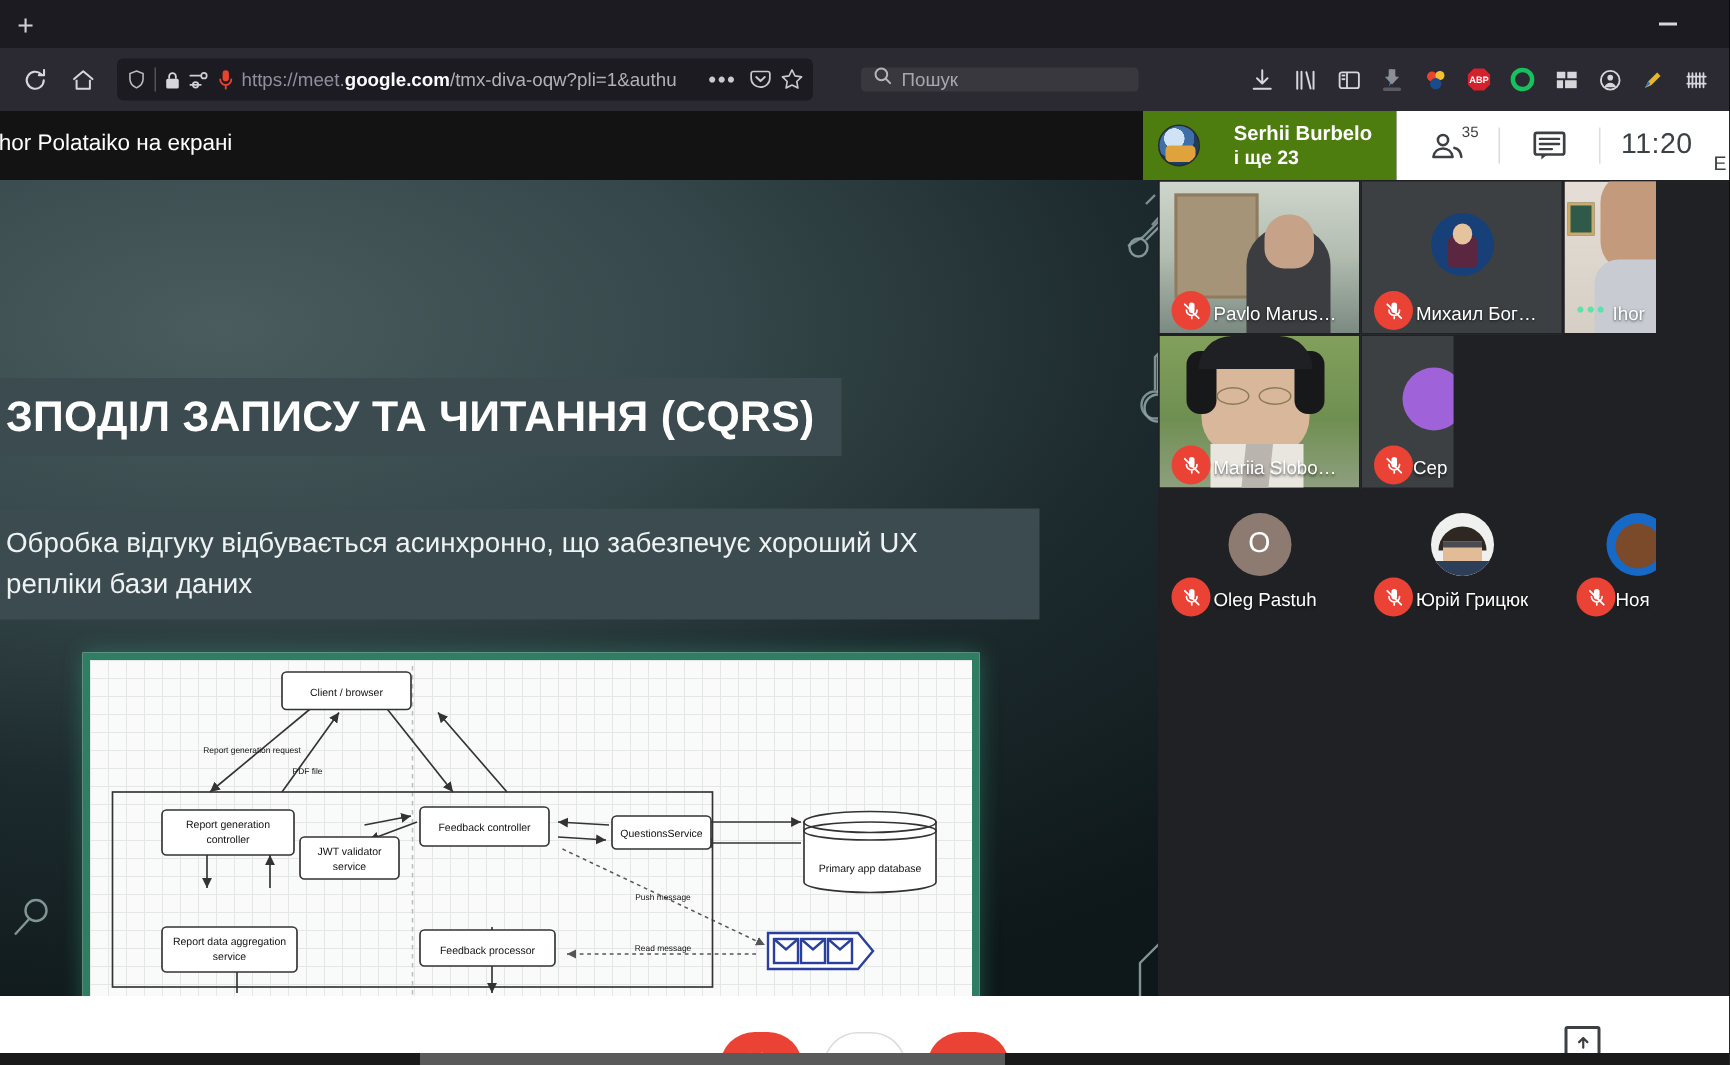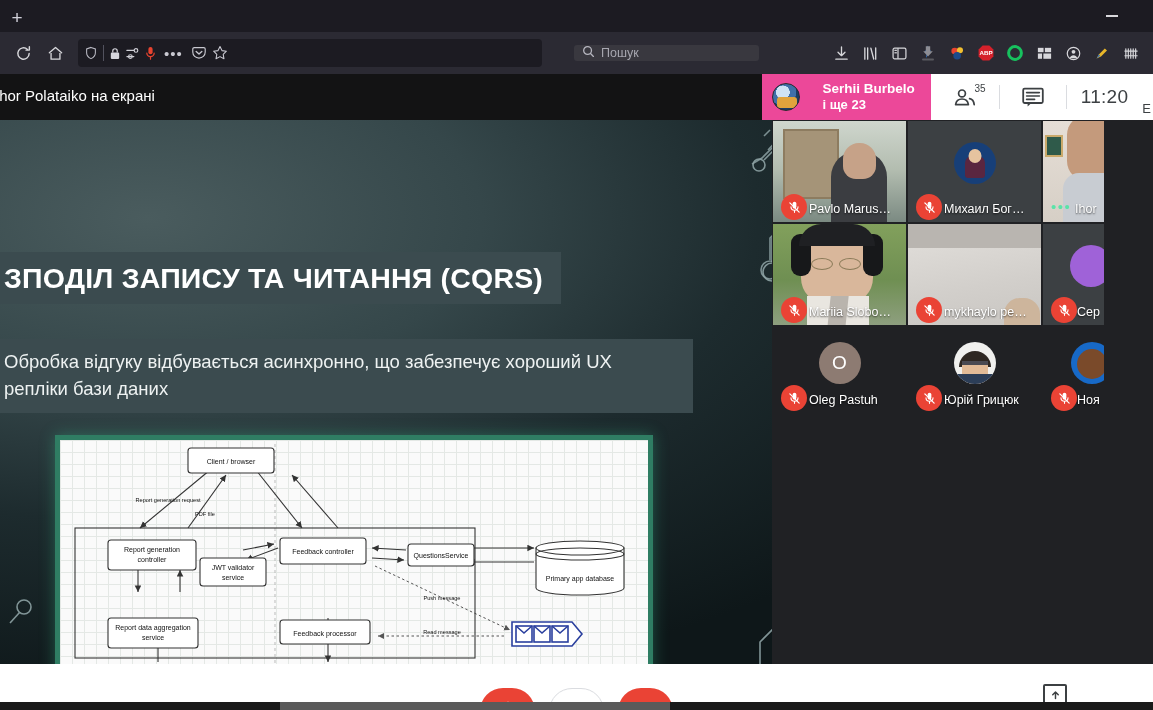--- a/index.html
+++ b/index.html
@@ -67,21 +67,21 @@
   .meet { position:absolute; left:0; top:74px; width:1153px; height:636px; background:#202124; }
 
   .meet-top { position:absolute; left:0; top:0; width:1153px; height:46px; background:#131314; }
   .presenting-label {
     position:absolute; left:-5px; top:13px; color:#ffffff; font-size:15px; white-space:nowrap;
   }
   .meet-top-right {
     position:absolute; right:0; top:0; height:46px; display:flex; align-items:stretch;
   }
   .host-chip {
-    display:flex; align-items:center; gap:22px; padding:0 16px 0 10px; background:#ec4899;
+    display:flex; align-items:center; gap:22px; padding:0 16px 0 10px; background:#4d7c0f;
   }
   .host-avatar {
     width:28px; height:28px; border-radius:50%; flex:0 0 28px;
     background:radial-gradient(circle at 38% 32%, #cfe3f5 0 28%, #3f6fa8 29% 55%, #1b3c63 56% 100%);
     border:1px solid #2a2a2d; position:relative; overflow:hidden;
   }
   .host-avatar::after{
     content:""; position:absolute; left:4px; bottom:2px; width:20px; height:11px;
     background:#e0a33c; border-radius:3px;
   }
@@ -209,20 +209,21 @@
             <circle cx="11.4" cy="3.5" r="2.1" stroke="#cfcfd6" stroke-width="1.3" fill="none"></circle>
             <circle cx="5" cy="10.5" r="2.1" stroke="#cfcfd6" stroke-width="1.3" fill="none"></circle>
           </svg>
       </span>
       <span class="ub-ico">
         <svg width="11" height="14" viewBox="0 0 12 16">
             <rect x="3.6" y="1" width="4.8" height="8.4" rx="2.4" fill="#e8432f"></rect>
             <path d="M1.8 8a4.2 4.2 0 0 0 8.4 0M6 12.2V15" stroke="#e8432f" stroke-width="1.4" fill="none" stroke-linecap="round"></path>
           </svg>
       </span>
+      <span class="url-text"><span>https://</span><span>meet.</span><b>google.com</b><span class="path">/tmx-diva-oqw?pli=1&amp;authu</span></span>
       <span class="dots">•••</span>
       <span class="ub-ico">
         <svg width="16" height="16" viewBox="0 0 18 18">
             <path d="M2 4.6c0-1 .7-1.6 1.7-1.6h10.6c1 0 1.7.6 1.7 1.6V8c0 4-3.2 6.7-7 6.7S2 12 2 8z" stroke="#c8c8d0" stroke-width="1.3" fill="none"></path>
             <path d="M5.8 7.2L9 10.2l3.2-3" stroke="#c8c8d0" stroke-width="1.5" fill="none" stroke-linecap="round" stroke-linejoin="round"></path>
           </svg>
       </span>
       <span class="ub-ico">
         <svg width="16" height="16" viewBox="0 0 18 18">
             <path d="M9 1.8l2.2 4.5 5 .7-3.6 3.5.85 4.9L9 13.1l-4.45 2.3.85-4.9L1.8 7l5-.7z" stroke="#c8c8d0" stroke-width="1.2" fill="none" stroke-linejoin="round"></path>
@@ -532,32 +533,20 @@
           <div class="mic">
             <svg width="13" height="13" viewBox="0 0 14 14">
                 <path d="M5 2.8a2 2 0 0 1 4 0v3.4a2 2 0 0 1-4 0z" fill="#fff"></path>
                 <path d="M3.2 6.2a3.8 3.8 0 0 0 7.6 0M7 10v2.2" stroke="#fff" stroke-width="1.2" fill="none" stroke-linecap="round"></path>
                 <path d="M2 2l10 10" stroke="#fff" stroke-width="1.3" stroke-linecap="round"></path>
               </svg>
           </div>
           <div class="name">Mariia Slobo…</div>
         </div>
 
-        <div class="tile" style="background:linear-gradient(170deg,#e3e0dc 0%,#d2cfcb 60%,#c9c6c2 100%);">
-          <div style="position:absolute;left:0;top:0;width:135px;height:24px;background:#b9b5b0;"></div>
-          <div style="position:absolute;left:96px;top:74px;width:36px;height:30px;background:#cdb59c;border-radius:16px 16px 0 0;"></div>
-          <div class="mic">
-            <svg width="13" height="13" viewBox="0 0 14 14">
-                <path d="M5 2.8a2 2 0 0 1 4 0v3.4a2 2 0 0 1-4 0z" fill="#fff"></path>
-                <path d="M3.2 6.2a3.8 3.8 0 0 0 7.6 0M7 10v2.2" stroke="#fff" stroke-width="1.2" fill="none" stroke-linecap="round"></path>
-                <path d="M2 2l10 10" stroke="#fff" stroke-width="1.3" stroke-linecap="round"></path>
-              </svg>
-          </div>
-          <div class="name">mykhaylo pe…</div>
-        </div>
 
         <div class="tile" style="background:#3c4043;width:63px;">
           <div class="avatar-c" style="background:#9f62d8;left:78%;"></div>
           <div class="mic">
             <svg width="13" height="13" viewBox="0 0 14 14">
                 <path d="M5 2.8a2 2 0 0 1 4 0v3.4a2 2 0 0 1-4 0z" fill="#fff"></path>
                 <path d="M3.2 6.2a3.8 3.8 0 0 0 7.6 0M7 10v2.2" stroke="#fff" stroke-width="1.2" fill="none" stroke-linecap="round"></path>
                 <path d="M2 2l10 10" stroke="#fff" stroke-width="1.3" stroke-linecap="round"></path>
               </svg>
           </div>

